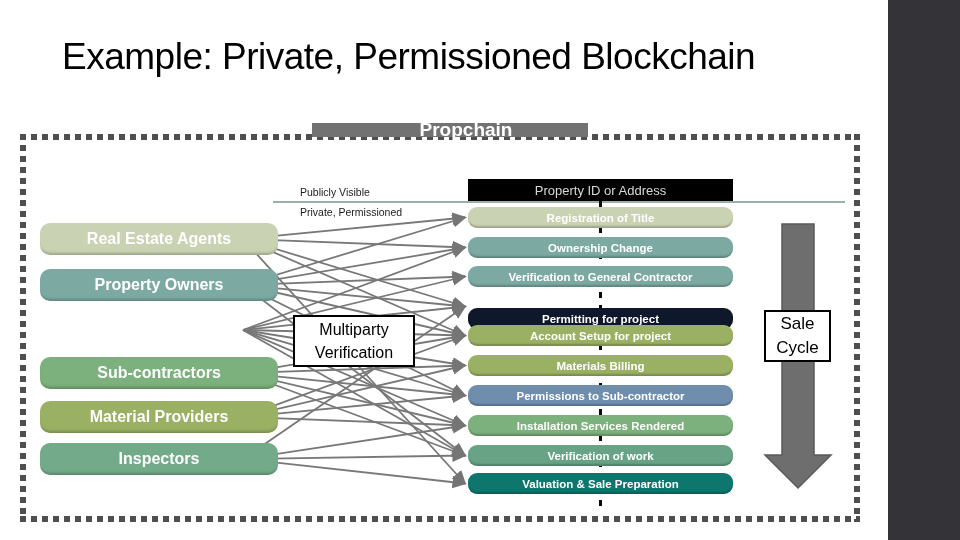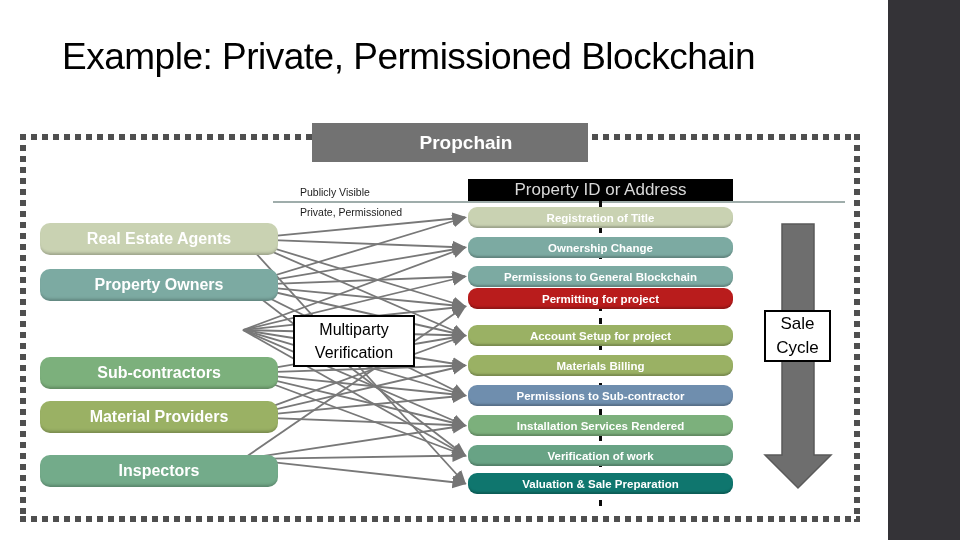--- a/index.html
+++ b/index.html
@@ -11,37 +11,37 @@
            letter-spacing: -0.5px; white-space: nowrap; }
 
   .sidebar { position: absolute; left: 888px; top: 0; width: 72px; height: 540px; }
 
   
   .dash-h { position: absolute; height: 6px;
             background: repeating-linear-gradient(90deg, var(--dash) 0 6px, transparent 6px 11px); }
   .dash-v { position: absolute; width: 6px;
             background: repeating-linear-gradient(180deg, var(--dash) 0 6px, transparent 6px 11px); }
 
-  .propchain { position: absolute; left: 312px; top: 123px; width: 276px; height: 39px;
+  .propchain { position: absolute; left: 312px; top: 123px; width: 276px; height: 14px;
                display: flex; align-items: center; justify-content: center;
                color: #fff; font-weight: bold; font-size: 19px; z-index: 4; padding-left: 32px; }
 
   .vis-label { position: absolute; left: 300px; font-size: 10.5px; color: #1c1c1c; z-index: 2; }
   .sep-line { position: absolute; left: 273px; top: 201px; width: 572px; height: 2px; z-index: 1; }
 
   .entity { position: absolute; left: 40px; width: 238px; height: 32px; border-radius: 10px;
             display: flex; align-items: center; justify-content: center;
             color: #fff; font-weight: bold; font-size: 16px; z-index: 2;
             box-shadow: inset 0 -4px 3px -2px rgba(0,0,0,0.22); }
 
   .step { position: absolute; left: 468px; width: 265px; height: 21px; border-radius: 9px;
           display: flex; align-items: center; justify-content: center;
           color: #fff; font-weight: bold; font-size: 11.5px; z-index: 2;
           box-shadow: inset 0 -3px 2px -1px rgba(0,0,0,0.22); }
-  .step-dark { border-radius: 0; height: 22px; font-weight: normal; font-size: 17px;
+  .step-dark { border-radius: 0; height: 22px; font-weight: normal; font-size: 13px;
                box-shadow: none; }
 
   .chain-dash { position: absolute; left: 599px; top: 201px; width: 3px; height: 310px; z-index: 1;
                 background: repeating-linear-gradient(180deg, #0a0a0a 0 6px, transparent 6px 13px); }
 
   .multiparty { position: absolute; left: 293px; top: 315px; width: 122px; height: 52px;
                 background: #fff; border: 2px solid #000; z-index: 3;
                 display: flex; align-items: center; justify-content: center; text-align: center;
                 font-size: 16px; color: #000; line-height: 1.45; }
 
@@ -70,29 +70,29 @@
   <div class="propchain" style="background-color: rgb(114, 114, 114);">Propchain</div>
 
   <div class="vis-label" style="top:186px;">Publicly Visible</div>
   <div class="sep-line" style="background-color: rgb(159, 173, 171);"></div>
   <div class="vis-label" style="top:206px;">Private, Permissioned</div>
 
   <div class="entity" style="top: 223px; background-color: rgb(201, 210, 178);">Real Estate Agents</div>
   <div class="entity" style="top: 269px; background-color: rgb(124, 170, 162);">Property Owners</div>
   <div class="entity" style="top: 357px; background-color: rgb(124, 176, 124);">Sub-contractors</div>
   <div class="entity" style="top: 401px; background-color: rgb(154, 177, 100);">Material Providers</div>
-  <div class="entity" style="top: 443px; background-color: rgb(115, 171, 138); margin-top: 12px;">Inspectors</div>
+  <div class="entity" style="top: 443px; background-color: rgb(115, 171, 138);">Inspectors</div>
 
   <div class="chain-dash"></div>
 
   <div class="step step-dark" style="top: 179px; background-color: rgb(0, 0, 0); color: rgb(216, 216, 216);">Property ID or Address</div>
   <div class="step" style="top: 207px; background-color: rgb(201, 210, 178); border-radius: 9px;">Registration of Title</div>
   <div class="step" style="top: 237px; background-color: rgb(124, 170, 162);">Ownership Change</div>
-  <div class="step" style="top: 266px; background-color: rgb(124, 170, 162);">Permissions to General Blockchain</div>
-  <div class="step" style="top: 288px; background-color: #b91c1c;">Permitting for project</div>
+  <div class="step" style="top: 266px; background-color: rgb(124, 170, 162);">Verification to General Contractor</div>
+  <div class="step" style="top: 308px; background-color: #0f172a;">Permitting for project</div>
   <div class="step" style="top: 325px; background-color: rgb(154, 177, 100);">Account Setup for project</div>
   <div class="step" style="top: 355px; background-color: rgb(154, 177, 100);">Materials Billing</div>
   <div class="step" style="top: 385px; background-color: rgb(111, 142, 174);">Permissions to Sub-contractor</div>
   <div class="step" style="top: 415px; background-color: rgb(124, 176, 124);">Installation Services Rendered</div>
   <div class="step" style="top: 445px; background-color: rgb(104, 163, 133);">Verification of work</div>
   <div class="step" style="top: 473px; background-color: #0f766e;">Valuation &amp; Sale Preparation</div>
 
   <div class="multiparty">Multiparty Verification</div>
 
   <svg class="arrow-layer" width="960" height="540" viewBox="0 0 960 540">

